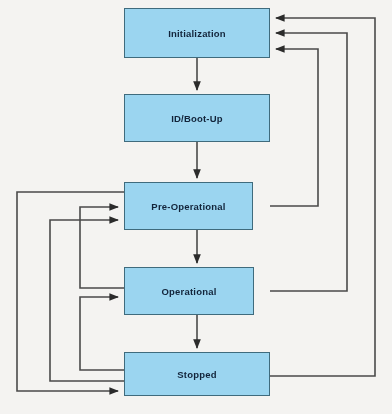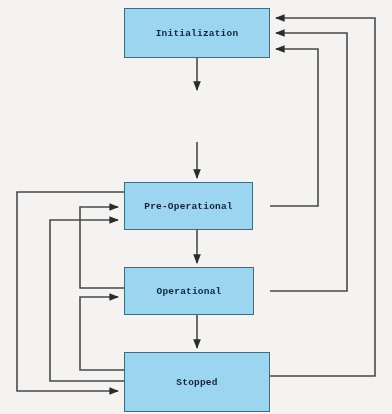--- a/index.html
+++ b/index.html
@@ -5,21 +5,21 @@
   html, body {
     margin: 0;
     padding: 0;
     background: #f4f3f1;
   }
   #diagram-root {
     position: relative;
     width: 392px;
     height: 414px;
     background: #f4f3f1;
-    font-family: Liberation Mono, monospace;
+    font-family: Liberation Sans, sans-serif;
     overflow: hidden;
   }
   #flow-svg {
     position: absolute;
     left: 0;
     top: 0;
     width: 392px;
     height: 414px;
   }
   .state-node {
@@ -71,26 +71,29 @@
       <path d="M 124 370 L 80 370 L 80 297 L 118 297" marker-end="url(#arrow-head)"></path>
       <path d="M 124 381 L 50 381 L 50 220 L 118 220" marker-end="url(#arrow-head)"></path>
       <path d="M 124 192 L 17 192 L 17 391 L 118 391" marker-end="url(#arrow-head)"></path>
     </g>
   </svg>
 
   <div class="state-node" style="left:124px; top:8px; width:146px; height:50px;">
     <span class="state-label">Initialization</span>
   </div>
 
+  <div class="state-node" style="left:124px; top:94px; width:146px; height:48px;">
+    <span class="state-label">ID/Boot-Up</span>
+  </div>
 
   <div class="state-node" style="left:124px; top:182px; width:129px; height:48px;">
     <span class="state-label">Pre-Operational</span>
   </div>
 
   <div class="state-node" style="left:124px; top:267px; width:130px; height:48px;">
     <span class="state-label">Operational</span>
   </div>
 
-  <div class="state-node" style="left:124px; top:352px; width:146px; height:60px;justify-content:center;">
+  <div class="state-node" style="left:124px; top:352px; width:146px; height:44px;justify-content:center;">
     <span class="state-label">Stopped</span>
   </div>
 
 </div>
 
 </body></html>

